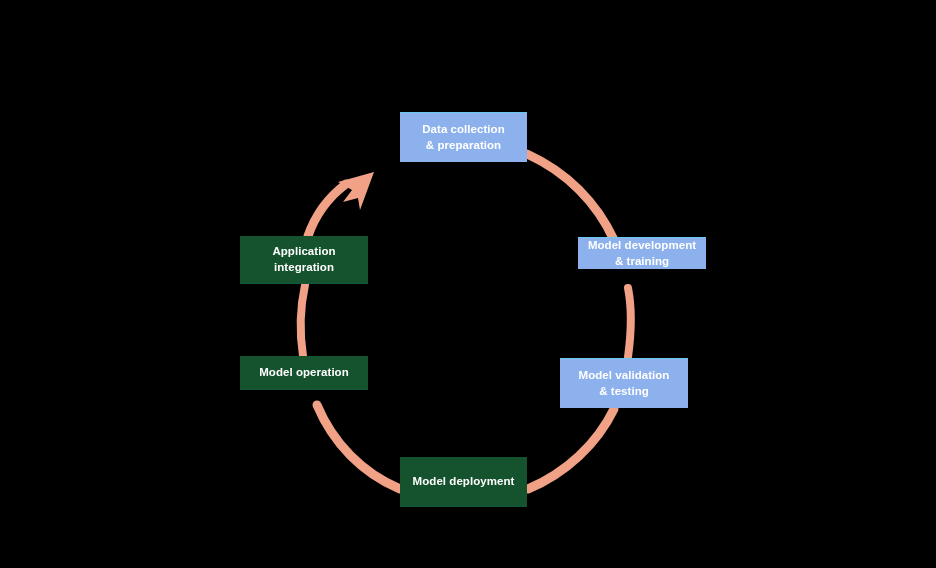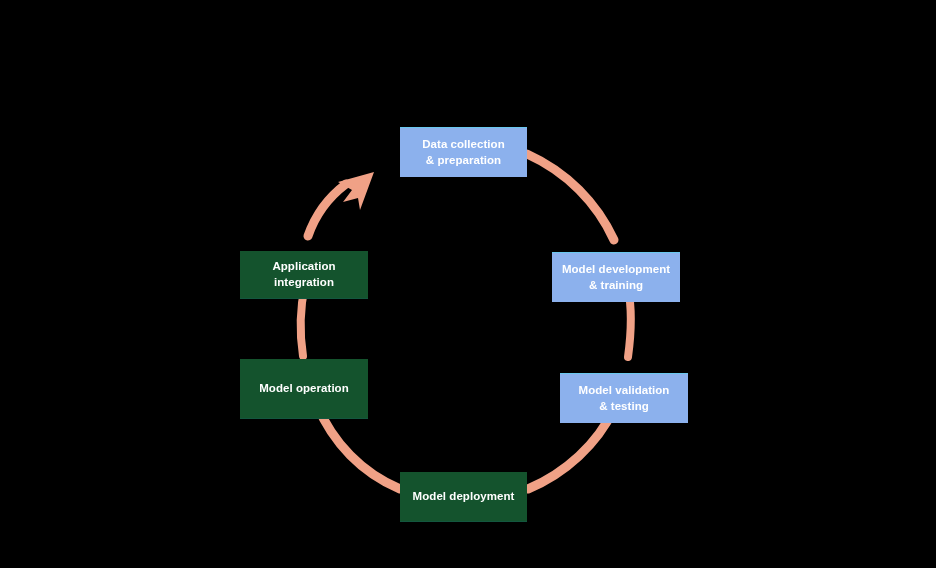--- a/index.html
+++ b/index.html
@@ -34,42 +34,41 @@
     align-items: center;
     justify-content: center;
     text-align: center;
     color: #ffffff;
     font-size: 11.5px;
     font-weight: bold;
     line-height: 1.33;
     letter-spacing: 0.05px;
     z-index: 5;
     padding: 14px 6px;
-    margin-top: 15px;
   }
   .node-box .node-label {
     display: block;
     white-space: pre-line;
   }
   
   .node-light {
     background: #8CB1ED;
     border-top: 1.5px solid #69C8EE;
   }
   
   .node-strong {
     background: #14532d;
     border-bottom: 1.5px solid #13573F;
   }
   
   #node-data-collection    { left: 400px; top: 112px; width: 127px; height: 50px; }
-  #node-model-development  { left: 552px; top: 237px; width: 128px; height: 50px; }
+  #node-model-development  { left: 578px; top: 237px; width: 128px; height: 32px; }
   #node-model-validation   { left: 560px; top: 358px; width: 128px; height: 50px; }
   #node-model-deployment   { left: 400px; top: 457px; width: 127px; height: 50px; }
-  #node-model-operation    { left: 240px; top: 344px; width: 128px; height: 60px; }
+  #node-model-operation    { left: 240px; top: 356px; width: 128px; height: 34px; }
   #node-application-integration { left: 240px; top: 236px; width: 128px; height: 48px; }
 </style>
 </head>
 <body>
 
 <div id="canvas">
 
   <svg id="cycle-svg" viewBox="0 0 936 568" xmlns="http://www.w3.org/2000/svg">
 
     <path d="M 527 154 C 567 172, 597 203, 614 240" fill="none" stroke="#F0A186" stroke-width="9" stroke-linecap="round"></path>

